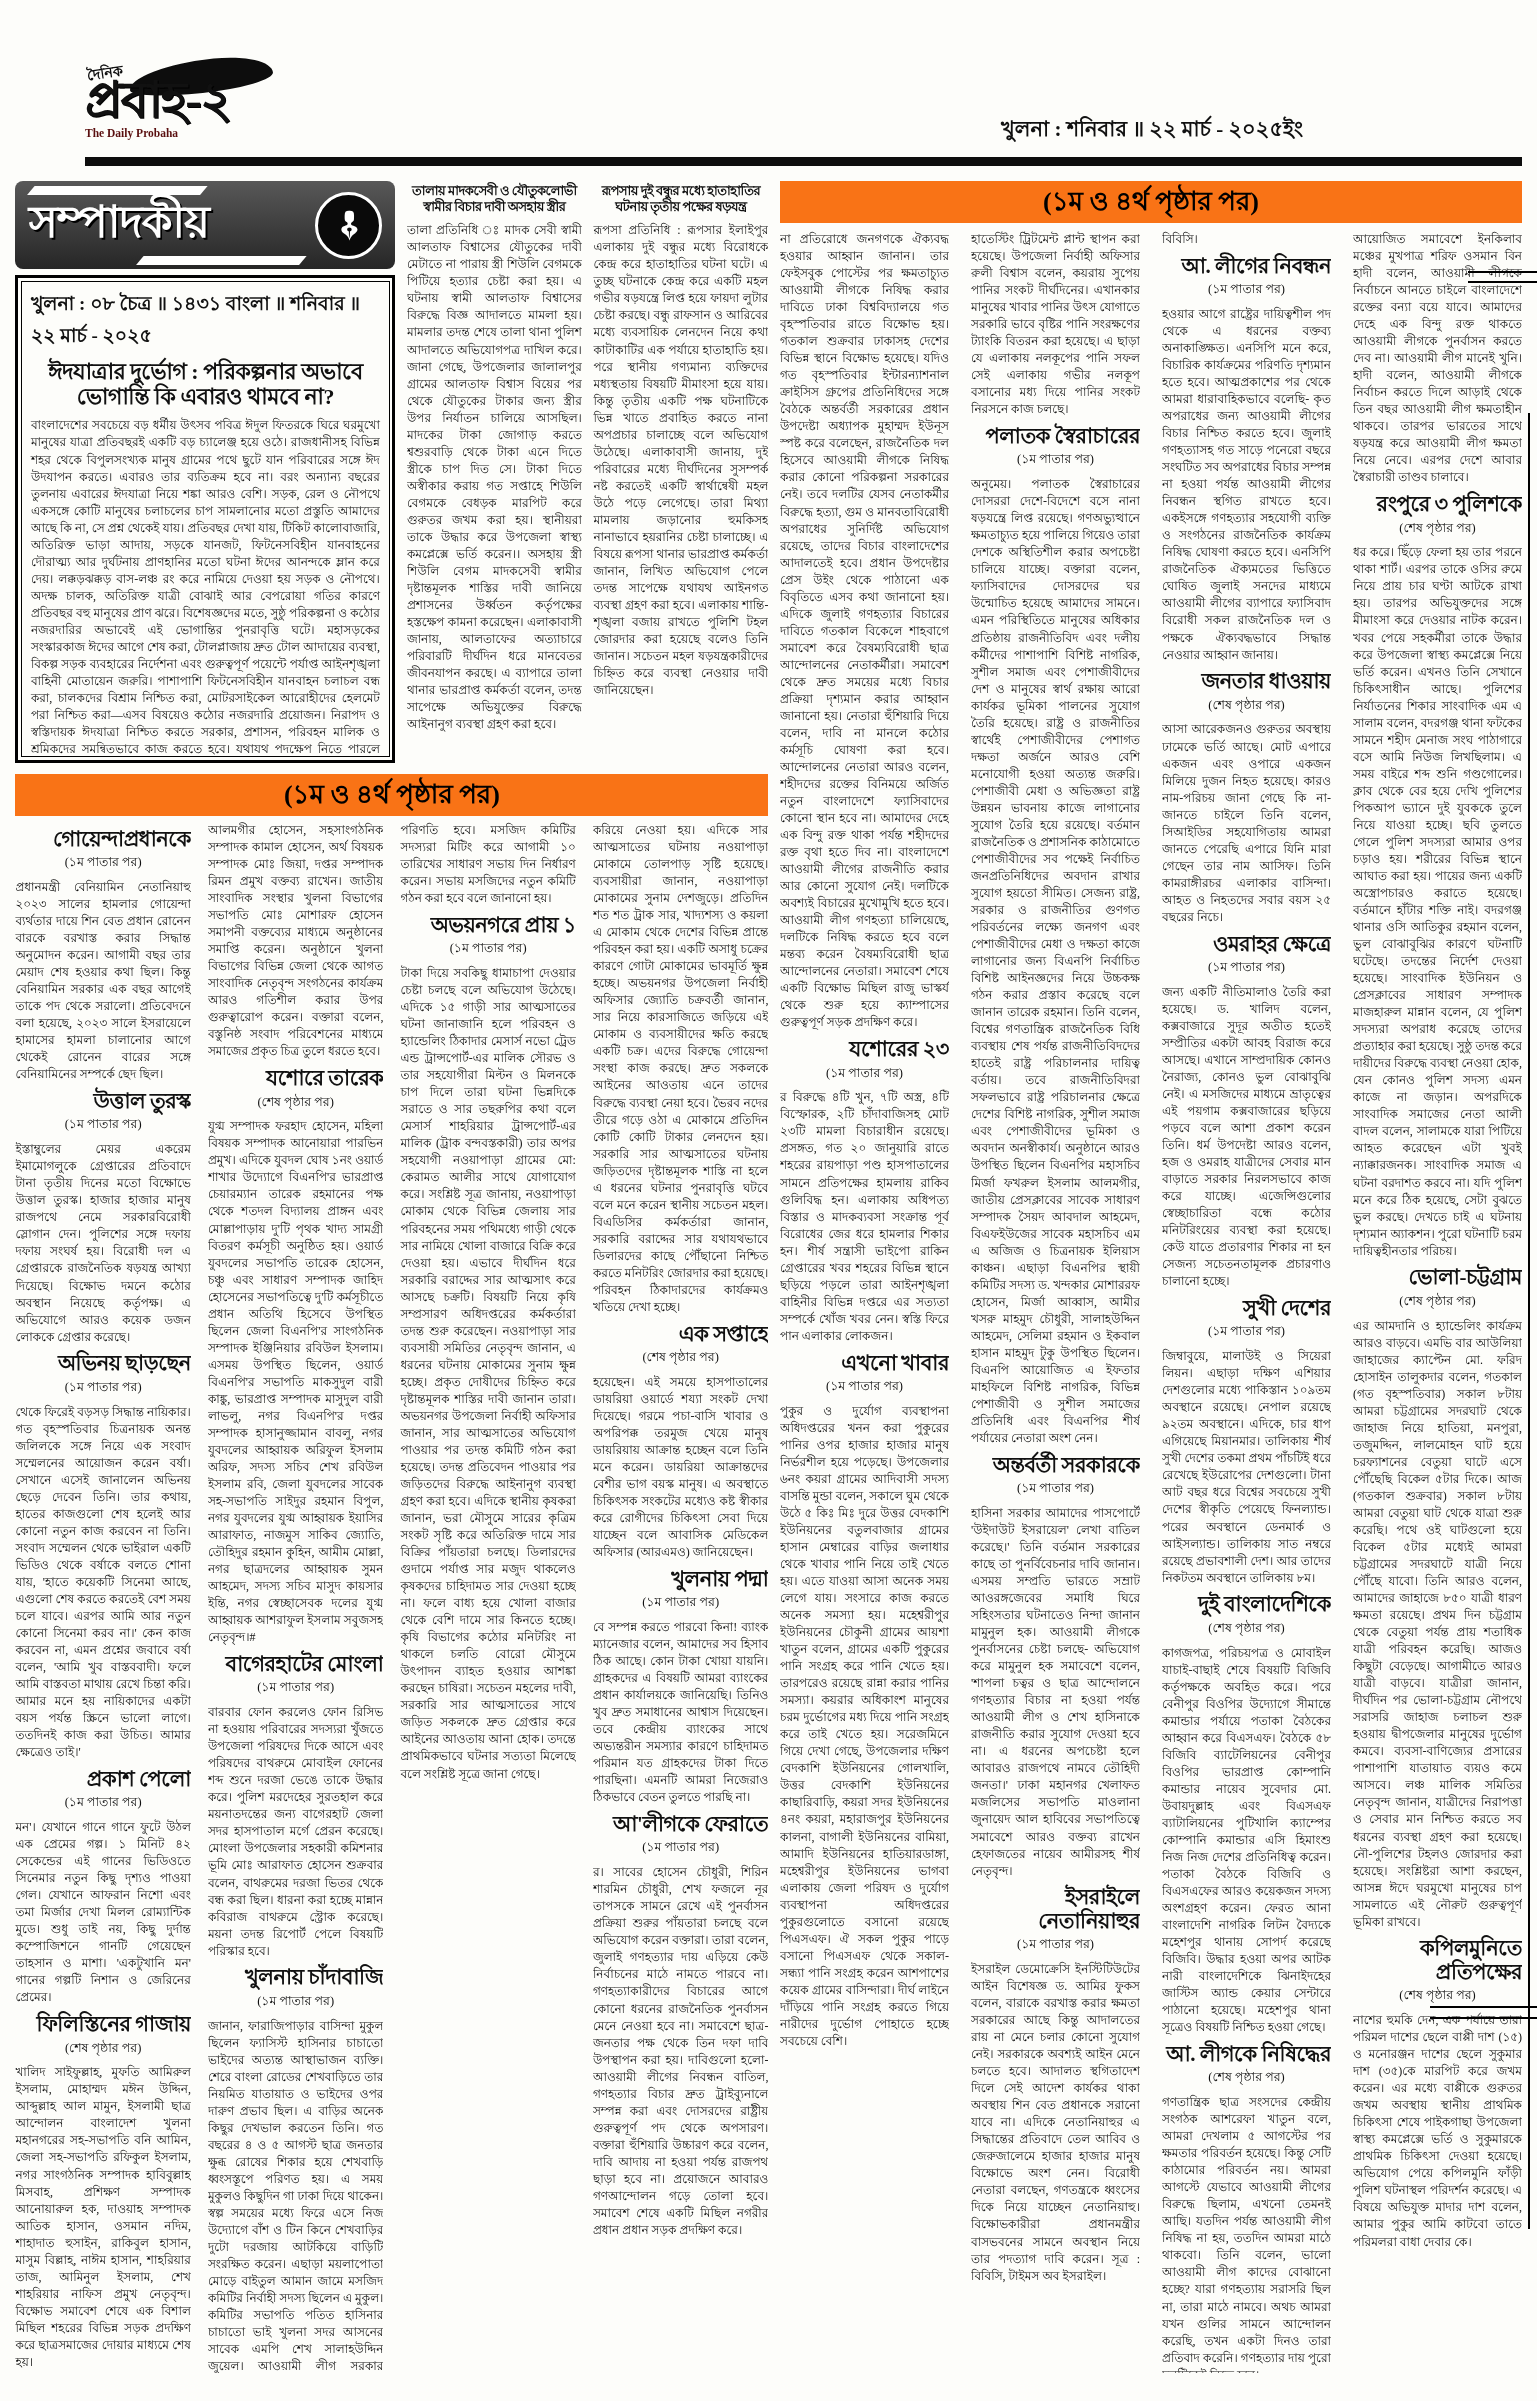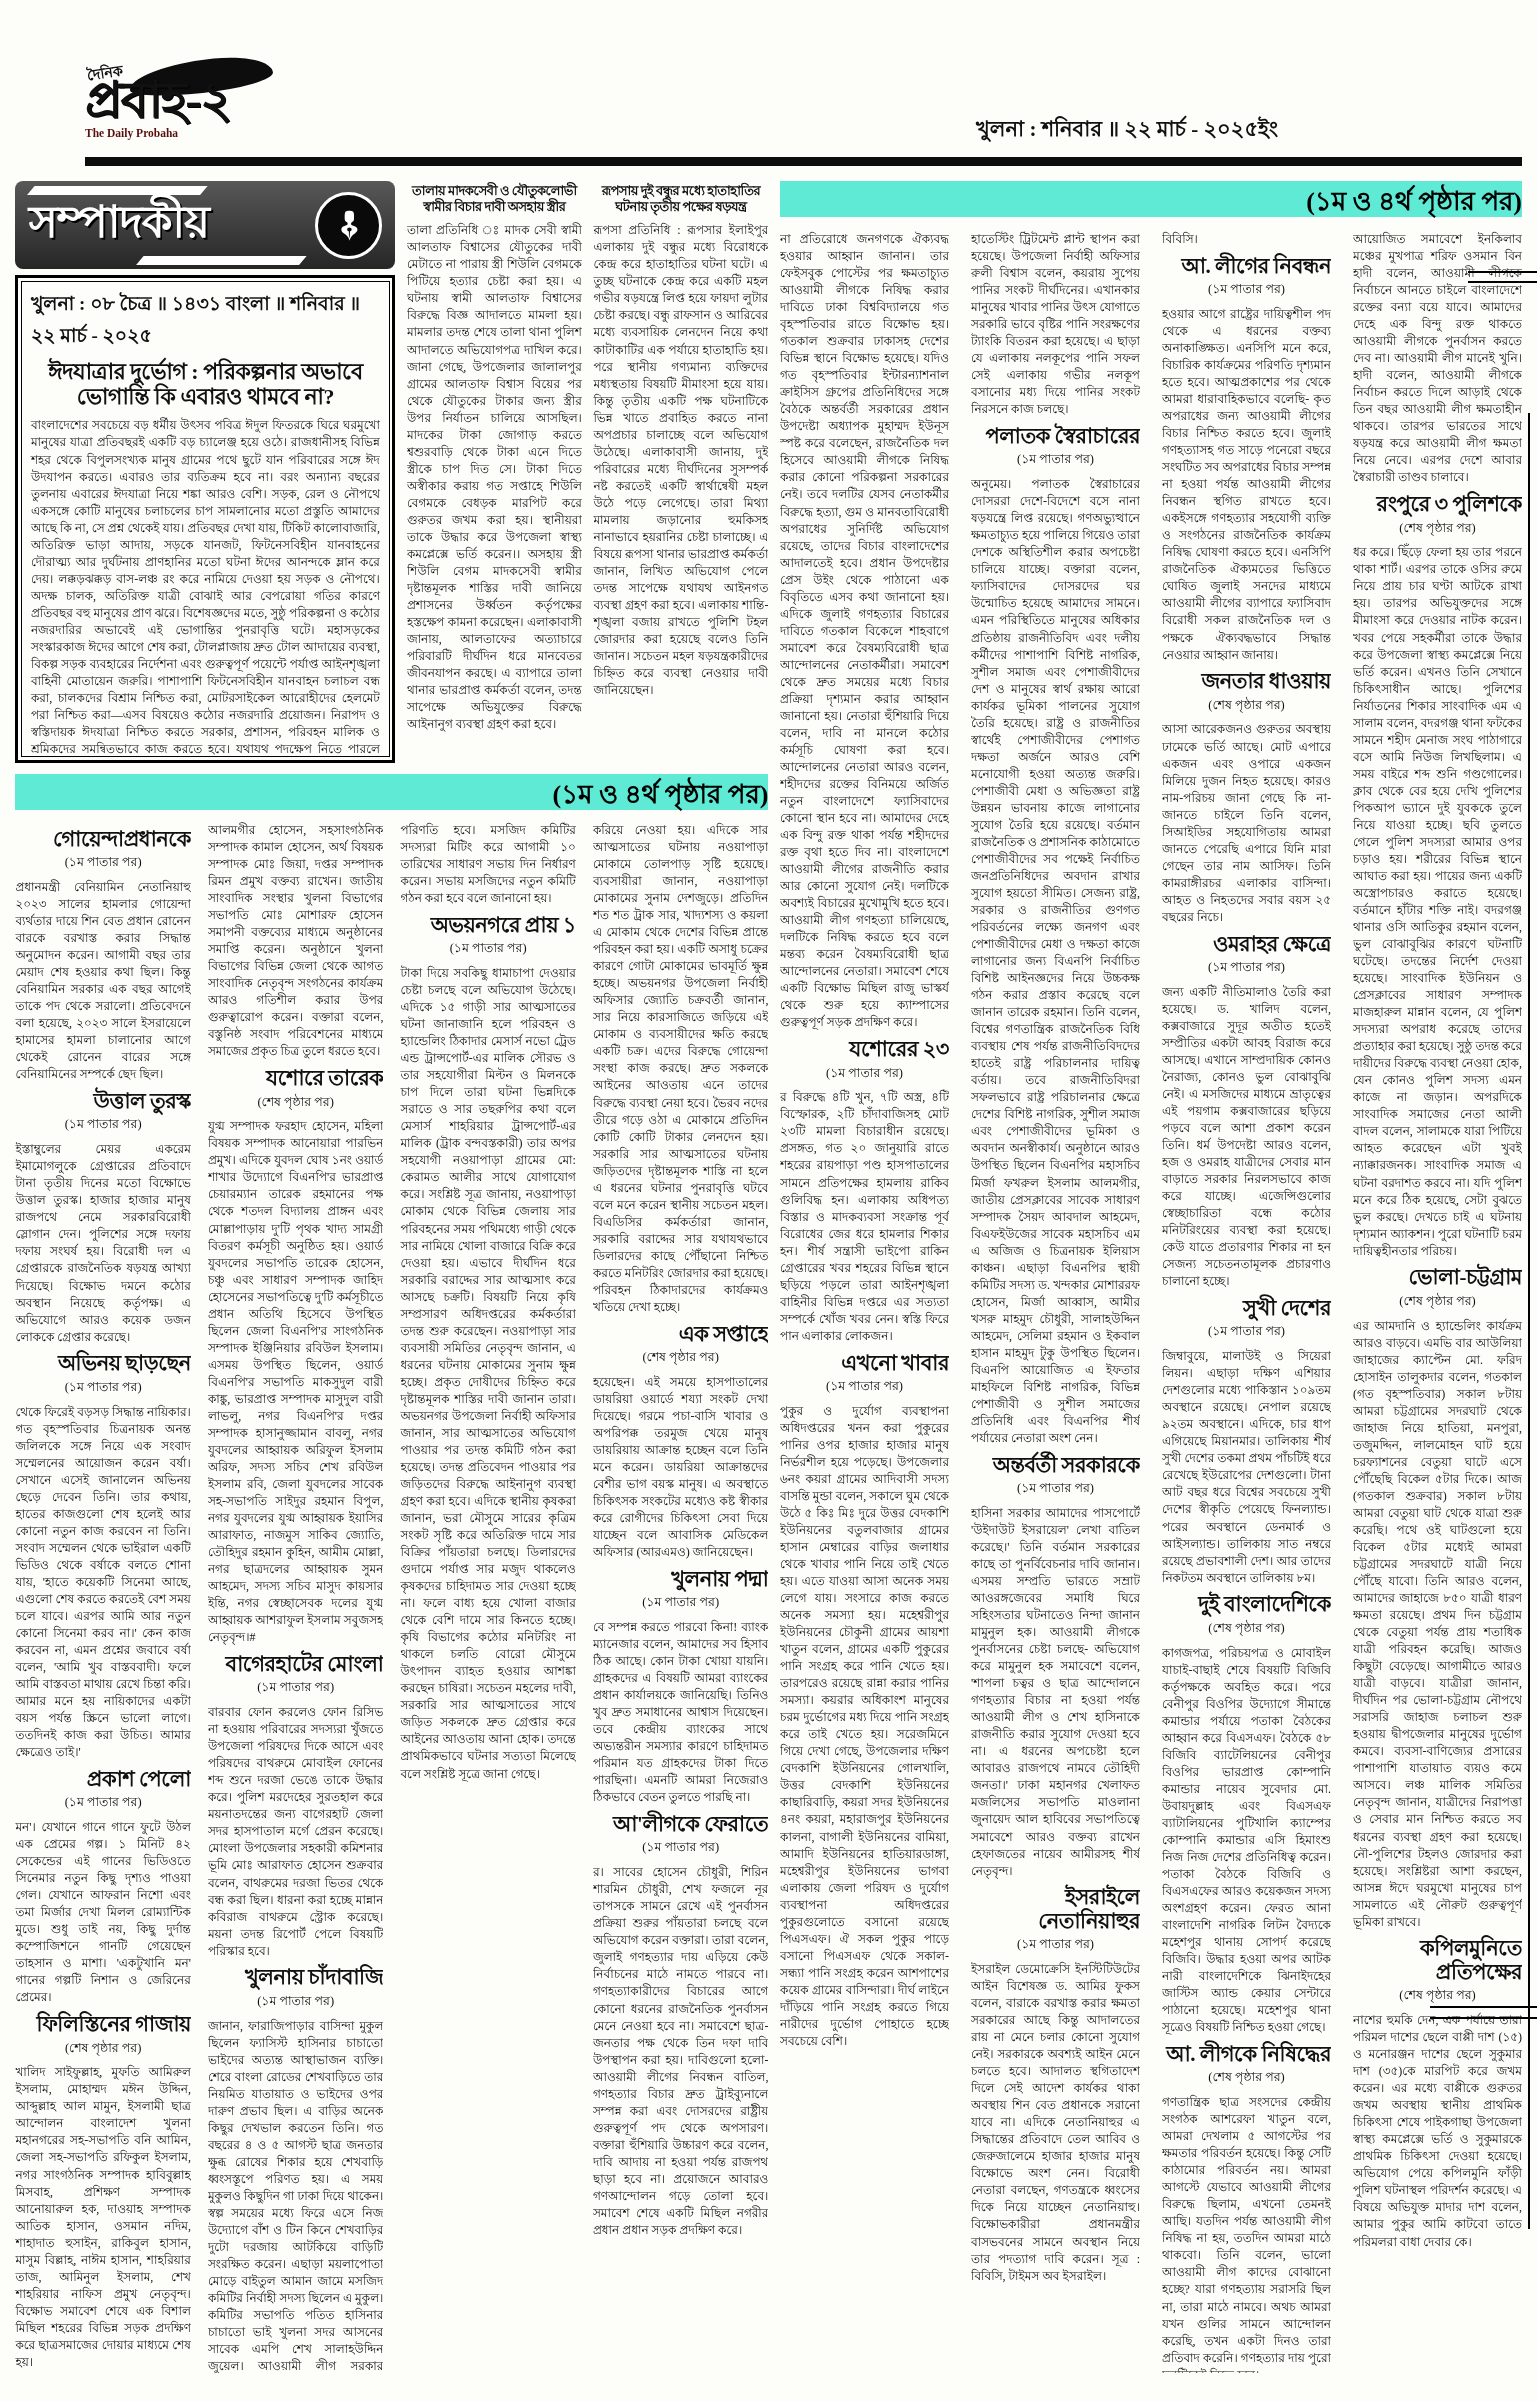--- a/index.html
+++ b/index.html
@@ -8,24 +8,24 @@
   
   #masthead{position:absolute;left:0;top:0;width:1537px;height:181px;}
   .logo-wrap{position:absolute;left:85px;top:75px;}
   .logo-brush{position:absolute;left:44px;top:-15.4px;width:144px;height:33px;background:#0d0d0d;
               border-radius:60% 40% 50% 50%/70% 60% 40% 30%;transform:rotate(-6deg);}
   .logo-prefix{position:absolute;left:1.9px;top:-13.4px;font-size:14.4px;font-weight:700;transform:rotate(-8deg);}
   .logo-main{position:relative;font-size:50px;font-weight:900;letter-spacing:-1.9px;line-height:1;
              text-shadow:1px 1px 0 #000;}
   .logo-tag{position:relative;font-size:11.5px;font-weight:700;color:#5a0f0f;margin-top:1.9px;}
   .mast-rule{position:absolute;left:85px;right:15.4px;top:157px;height:8.6px;background:#0d0d0d;}
-  .mast-date{position:absolute;right:259px;top:113px;font-size:21px;font-weight:700;margin-left:7px;}
-  
-  .sec-bar{position:absolute;background:#5eead4;color:#000;text-align:right;
-           font-size:26px;font-weight:900;line-height:42px;height:36px;}
+  .mast-date{position:absolute;right:234px;top:113px;font-size:21px;font-weight:700;margin-left:7px;}
+  
+  .sec-bar{position:absolute;background:#f97316;color:#000;text-align:center;
+           font-size:26px;font-weight:900;line-height:42px;height:42px;}
   #bar-right{left:780px;top:181px;width:742px;}
   #bar-left{left:15.4px;top:774px;width:753px;}
   
   #left-top{position:absolute;left:15.4px;top:181px;width:753px;height:588px;display:flex;gap:11.5px;}
   #editorial{width:380px;height:588px;overflow:hidden;}
   .edit-header{position:relative;height:88px;background:linear-gradient(#585858,#262626);
                border-radius:8px;display:flex;align-items:center;justify-content:space-between;
                padding:0 13.4px;overflow:hidden;}
   .edit-header::before{content:"";position:absolute;left:15.4px;top:4.8px;width:173px;height:8.6px;
                background:#fff;transform:skewX(-40deg);}

